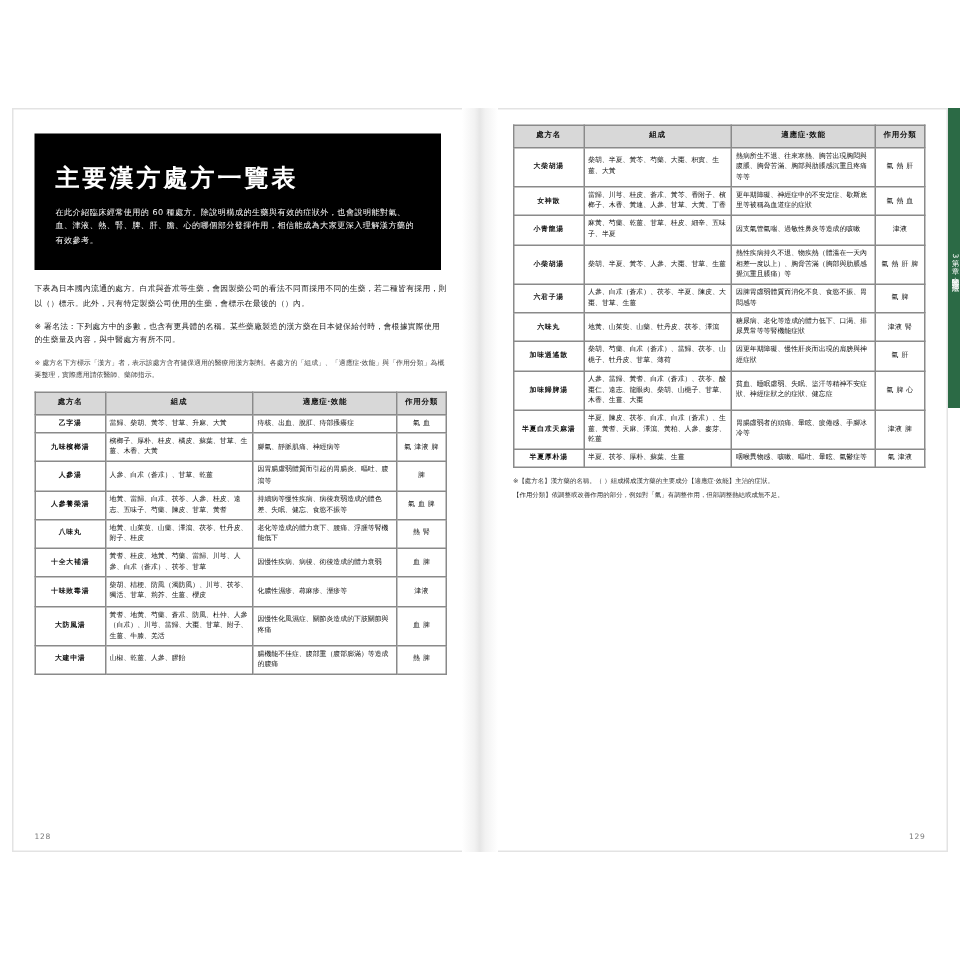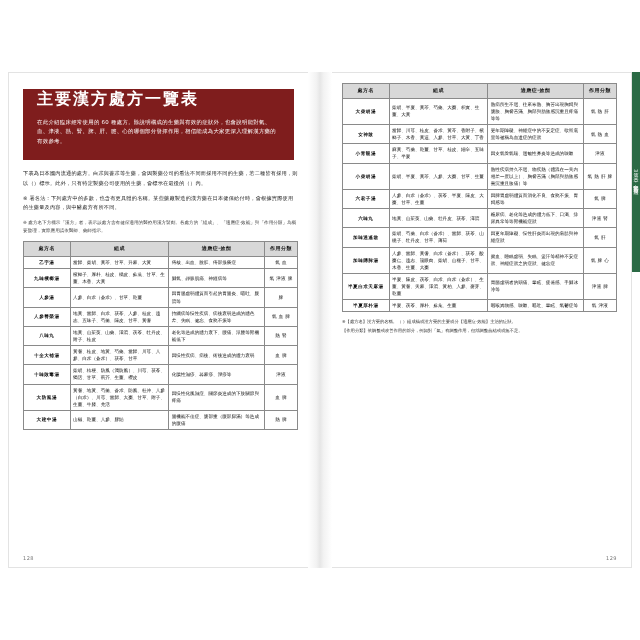--- a/index.html
+++ b/index.html
@@ -45,23 +45,23 @@
     position: absolute;
     top: 72px;
     left: 308px;
     width: 24px;
     height: 496px;
     background: linear-gradient(to right, #ffffff 0%, #f2f2f2 35%, #e6e6e6 50%, #f2f2f2 65%, #ffffff 100%);
   }
 
   
   .title-band {
-    background: #7f1d1d;
+    background: #000000;
     color: #ffffff;
-    padding: 0 14px 14px 14px;
+    padding: 20px 14px 14px 14px;
     margin: 6px 4px 0 0;
   }
   .title-band h1 {
     margin: 0 0 8px 0;
     font-size: 16px;
     letter-spacing: 2px;
     font-weight: bold;
   }
   .title-band p {
     margin: 0;

